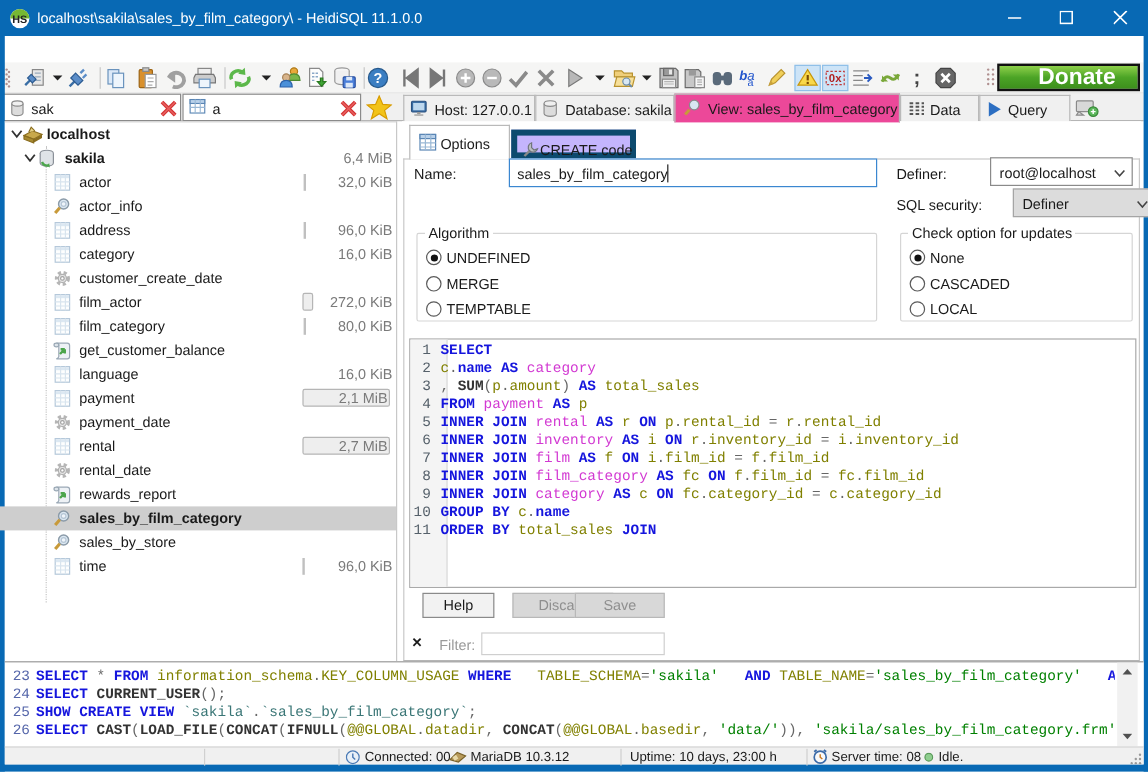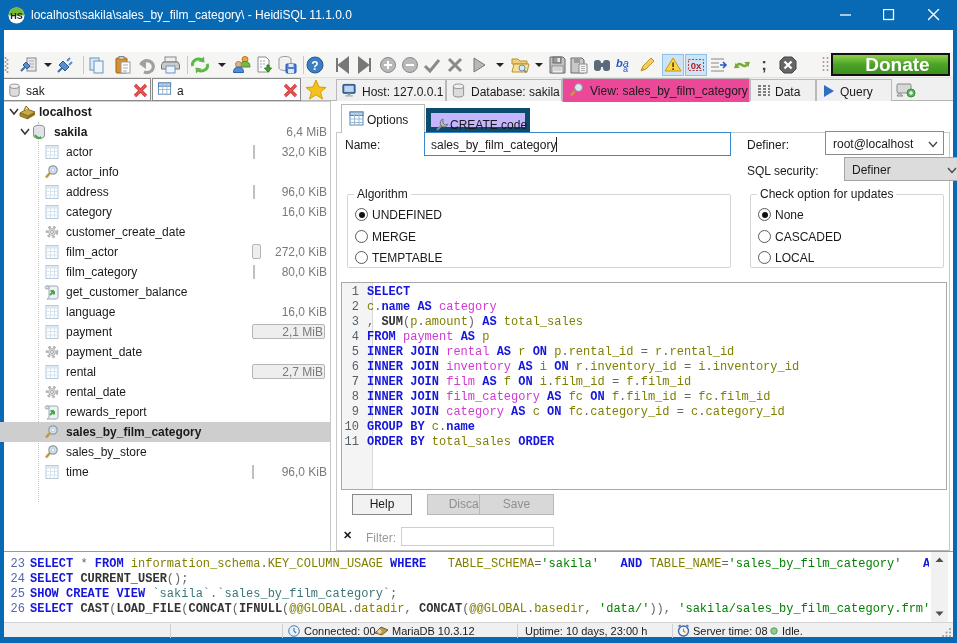--- a/index.html
+++ b/index.html
@@ -579,21 +579,21 @@
     <pre class="abs" style="left:6px;top:184px"><span class="ln"> 1</span><span class="kw">SELECT</span>
 <span class="ln"> 2</span><span class="id">c</span><span class="op">.</span><span class="kw">name</span> <span class="kw">AS</span> <span class="tbl">category</span>
 <span class="ln"> 3</span><span class="op">,</span> <span class="fn">SUM</span><span class="op">(</span><span class="id">p</span><span class="op">.</span><span class="id">amount</span><span class="op">)</span> <span class="kw">AS</span> <span class="id">total_sales</span>
 <span class="ln"> 4</span><span class="kw">FROM</span> <span class="tbl">payment</span> <span class="kw">AS</span> <span class="id">p</span>
 <span class="ln"> 5</span><span class="kw">INNER JOIN</span> <span class="tbl">rental</span> <span class="kw">AS</span> <span class="id">r</span> <span class="kw">ON</span> <span class="id">p</span><span class="op">.</span><span class="id">rental_id</span> <span class="op">=</span> <span class="id">r</span><span class="op">.</span><span class="id">rental_id</span>
 <span class="ln"> 6</span><span class="kw">INNER JOIN</span> <span class="tbl">inventory</span> <span class="kw">AS</span> <span class="id">i</span> <span class="kw">ON</span> <span class="id">r</span><span class="op">.</span><span class="id">inventory_id</span> <span class="op">=</span> <span class="id">i</span><span class="op">.</span><span class="id">inventory_id</span>
 <span class="ln"> 7</span><span class="kw">INNER JOIN</span> <span class="tbl">film</span> <span class="kw">AS</span> <span class="id">f</span> <span class="kw">ON</span> <span class="id">i</span><span class="op">.</span><span class="id">film_id</span> <span class="op">=</span> <span class="id">f</span><span class="op">.</span><span class="id">film_id</span>
 <span class="ln"> 8</span><span class="kw">INNER JOIN</span> <span class="tbl">film_category</span> <span class="kw">AS</span> <span class="id">fc</span> <span class="kw">ON</span> <span class="id">f</span><span class="op">.</span><span class="id">film_id</span> <span class="op">=</span> <span class="id">fc</span><span class="op">.</span><span class="id">film_id</span>
 <span class="ln"> 9</span><span class="kw">INNER JOIN</span> <span class="tbl">category</span> <span class="kw">AS</span> <span class="id">c</span> <span class="kw">ON</span> <span class="id">fc</span><span class="op">.</span><span class="id">category_id</span> <span class="op">=</span> <span class="id">c</span><span class="op">.</span><span class="id">category_id</span>
 <span class="ln">10</span><span class="kw">GROUP BY</span> <span class="id">c</span><span class="op">.</span><span class="kw">name</span>
-<span class="ln">11</span><span class="kw">ORDER BY</span> <span class="id">total_sales</span> <span class="kw">ORDER</span></pre>
+<span class="ln">11</span><span class="kw">ORDER BY</span> <span class="id">total_sales</span> <span class="kw">JOIN</span></pre>
     <div class="btn" style="left:17px;top:393px;width:60px">Help</div>
     <div class="btn dis" style="left:92px;top:393px;width:84px">Discard</div>
     <div class="btn dis" style="left:144px;top:393px;width:75px">Save</div>
     <span class="abs" style="left:8px;top:428px;font-weight:bold;font-size:11px">✕</span>
     <span class="abs" style="left:31px;top:430px;color:#9a9a9a">Filter:</span>
     <div class="abs" style="left:66px;top:426px;width:153px;height:19px;background:#fff;border:1px solid #cfcfcf"></div>
   </div>
   <div class="abs" id="log">
     <pre class="abs" style="left:0;top:5px;width:925px;overflow:hidden;white-space:pre"><span class="lln">23</span><span class="kw">SELECT</span> <span class="op">*</span> <span class="kw">FROM</span> <span class="id">information_schema</span><span class="op">.</span><span class="id">KEY_COLUMN_USAGE</span> <span class="kw">WHERE</span>   <span class="id">TABLE_SCHEMA</span><span class="op">=</span><span class="str">'sakila'</span>   <span class="kw">AND</span> <span class="id">TABLE_NAME</span><span class="op">=</span><span class="str">'sales_by_film_category'</span>   <span class="kw">AND</span>  
 <span class="lln">24</span><span class="kw">SELECT</span> <span class="fn">CURRENT_USER</span><span class="op">();</span>

